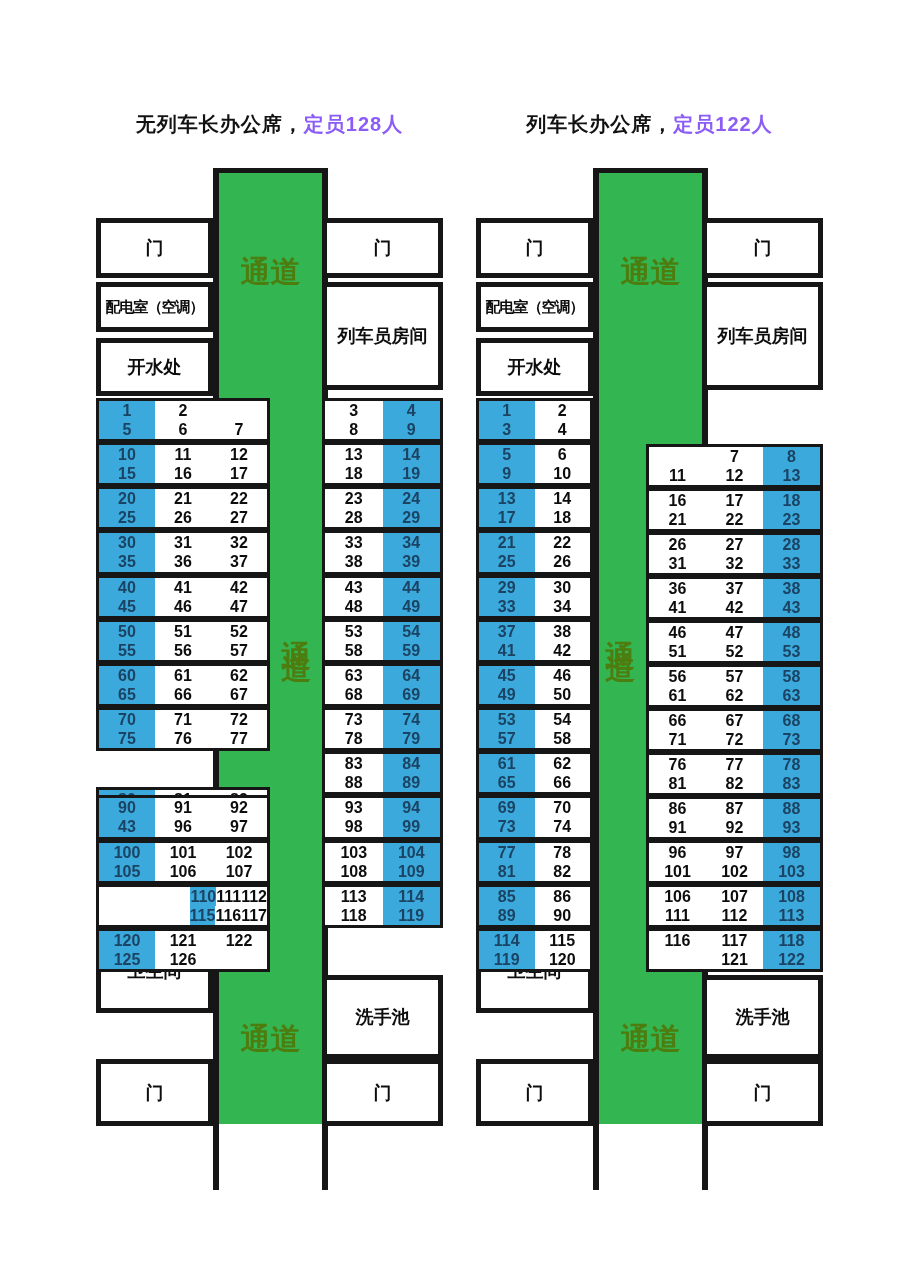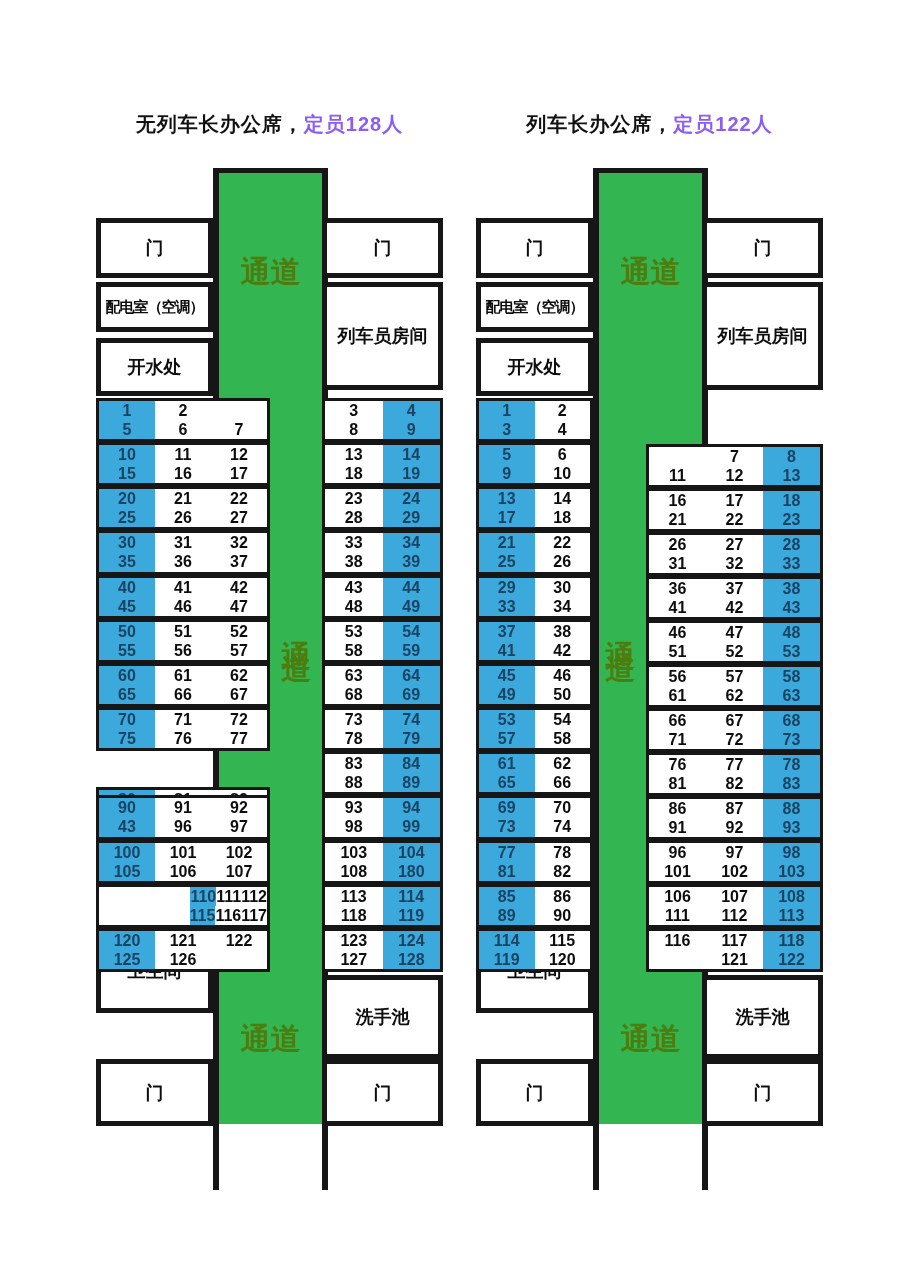--- a/index.html
+++ b/index.html
@@ -322,41 +322,31 @@
         <div class="cell blue">99</div>
       </div>
     </div>
     <div class="bay" style="left: 226px; top: 672px; width: 121px; height: 44px;">
       <div class="bay-row">
         <div class="cell">103</div>
         <div class="cell blue">104</div>
       </div>
       <div class="bay-row">
         <div class="cell">108</div>
-        <div class="cell blue">180</div>
+        <div class="cell blue">109</div>
       </div>
     </div>
     <div class="bay" style="left: 226px; top: 716px; width: 121px; height: 44px;">
       <div class="bay-row">
         <div class="cell">113</div>
         <div class="cell blue">114</div>
       </div>
       <div class="bay-row">
         <div class="cell">118</div>
         <div class="cell blue">119</div>
-      </div>
-    </div>
-    <div class="bay" style="left: 226px; top: 760px; width: 121px; height: 44px;">
-      <div class="bay-row">
-        <div class="cell">123</div>
-        <div class="cell blue">124</div>
-      </div>
-      <div class="bay-row">
-        <div class="cell">127</div>
-        <div class="cell blue">128</div>
       </div>
     </div>
   </div>
 
 <div class="diagram" id="d1">
   <div class="wall-l"></div>
   <div class="wall-r"></div>
   <div class="wall-cap"></div>
   <div class="green-fill"></div>
   <div class="cor-label cor-top">通道</div>

